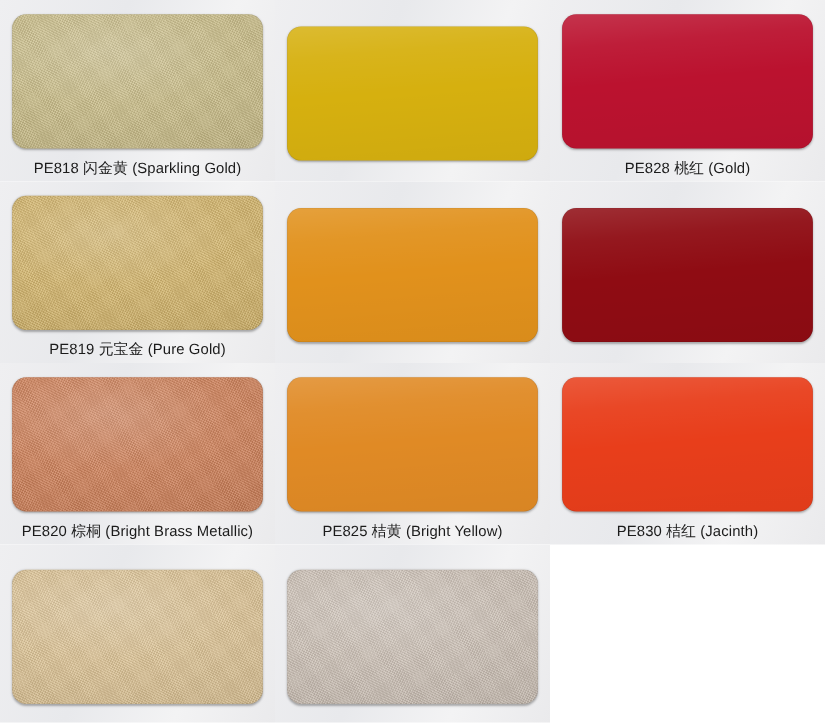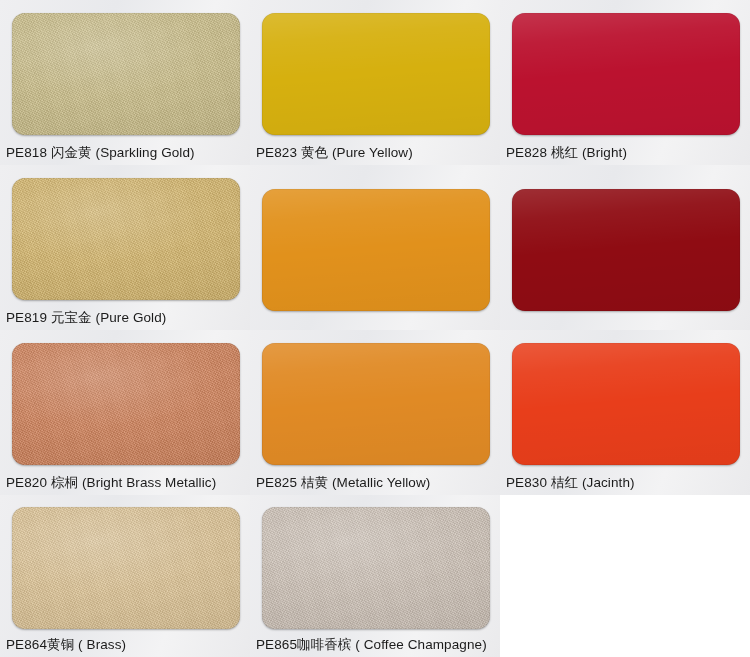--- a/index.html
+++ b/index.html
@@ -24,21 +24,21 @@
     grid-template-rows: 165px 165px 165px 162px;
   }
 
   .swatch-cell {
     position: relative;
     box-sizing: border-box;
     padding: 4px 6px 0 6px;
     background: #ffffff;
     display: flex;
     flex-direction: column;
-    align-items: flex-start;
+    align-items: center;
   }
 
   
   .cell-bg {
     position: absolute;
     inset: 0;
     background:
       linear-gradient(110deg, #efeff1 0%, #e8e9ec 38%, #f3f3f4 70%, #eaeaec 100%);
   }
 
@@ -124,29 +124,28 @@
       <div class="panel metallic" style="background: rgb(201, 188, 134);"></div>
     </div>
     <div class="swatch-label">PE818 闪金黄 (Sparkling Gold)</div>
   </div>
 
   <div class="swatch-cell">
     <div class="cell-bg"></div>
     <div class="panel-wrap">
       <div class="panel gloss" style="background: rgb(214, 176, 15);"></div>
     </div>
-    <div class="swatch-label">PE823 黄色 (Pure Yellow)</div>
   </div>
 
   <div class="swatch-cell">
     <div class="cell-bg"></div>
     <div class="panel-wrap">
       <div class="panel gloss" style="background: rgb(187, 18, 47);"></div>
     </div>
-    <div class="swatch-label">PE828 桃红 (Bright)</div>
+    <div class="swatch-label">PE828 桃红 (Gold)</div>
   </div>
 
   <div class="swatch-cell">
     <div class="cell-bg"></div>
     <div class="panel-wrap">
       <div class="panel metallic" style="background: rgb(211, 180, 105);"></div>
     </div>
     <div class="swatch-label">PE819 元宝金 (Pure Gold)</div>
   </div>
 
@@ -170,41 +169,39 @@
       <div class="panel metallic" style="background: rgb(206, 126, 85);"></div>
     </div>
     <div class="swatch-label">PE820 棕桐 (Bright Brass Metallic)</div>
   </div>
 
   <div class="swatch-cell">
     <div class="cell-bg"></div>
     <div class="panel-wrap">
       <div class="panel gloss" style="background: rgb(224, 138, 37);"></div>
     </div>
-    <div class="swatch-label">PE825 桔黄 (Metallic Yellow)</div>
+    <div class="swatch-label">PE825 桔黄 (Bright Yellow)</div>
   </div>
 
   <div class="swatch-cell">
     <div class="cell-bg"></div>
     <div class="panel-wrap">
       <div class="panel gloss" style="background: rgb(232, 62, 27);"></div>
     </div>
     <div class="swatch-label">PE830 桔红 (Jacinth)</div>
   </div>
 
   <div class="swatch-cell">
     <div class="cell-bg"></div>
     <div class="panel-wrap">
       <div class="panel metallic" style="background: rgb(220, 194, 147);"></div>
     </div>
-    <div class="swatch-label">PE864黄铜 ( Brass)</div>
   </div>
 
   <div class="swatch-cell">
     <div class="cell-bg"></div>
     <div class="panel-wrap">
       <div class="panel metallic" style="background: rgb(204, 192, 181);"></div>
     </div>
-    <div class="swatch-label">PE865咖啡香槟 ( Coffee Champagne)</div>
   </div>
 
 
 </div>
 
 </body></html>

